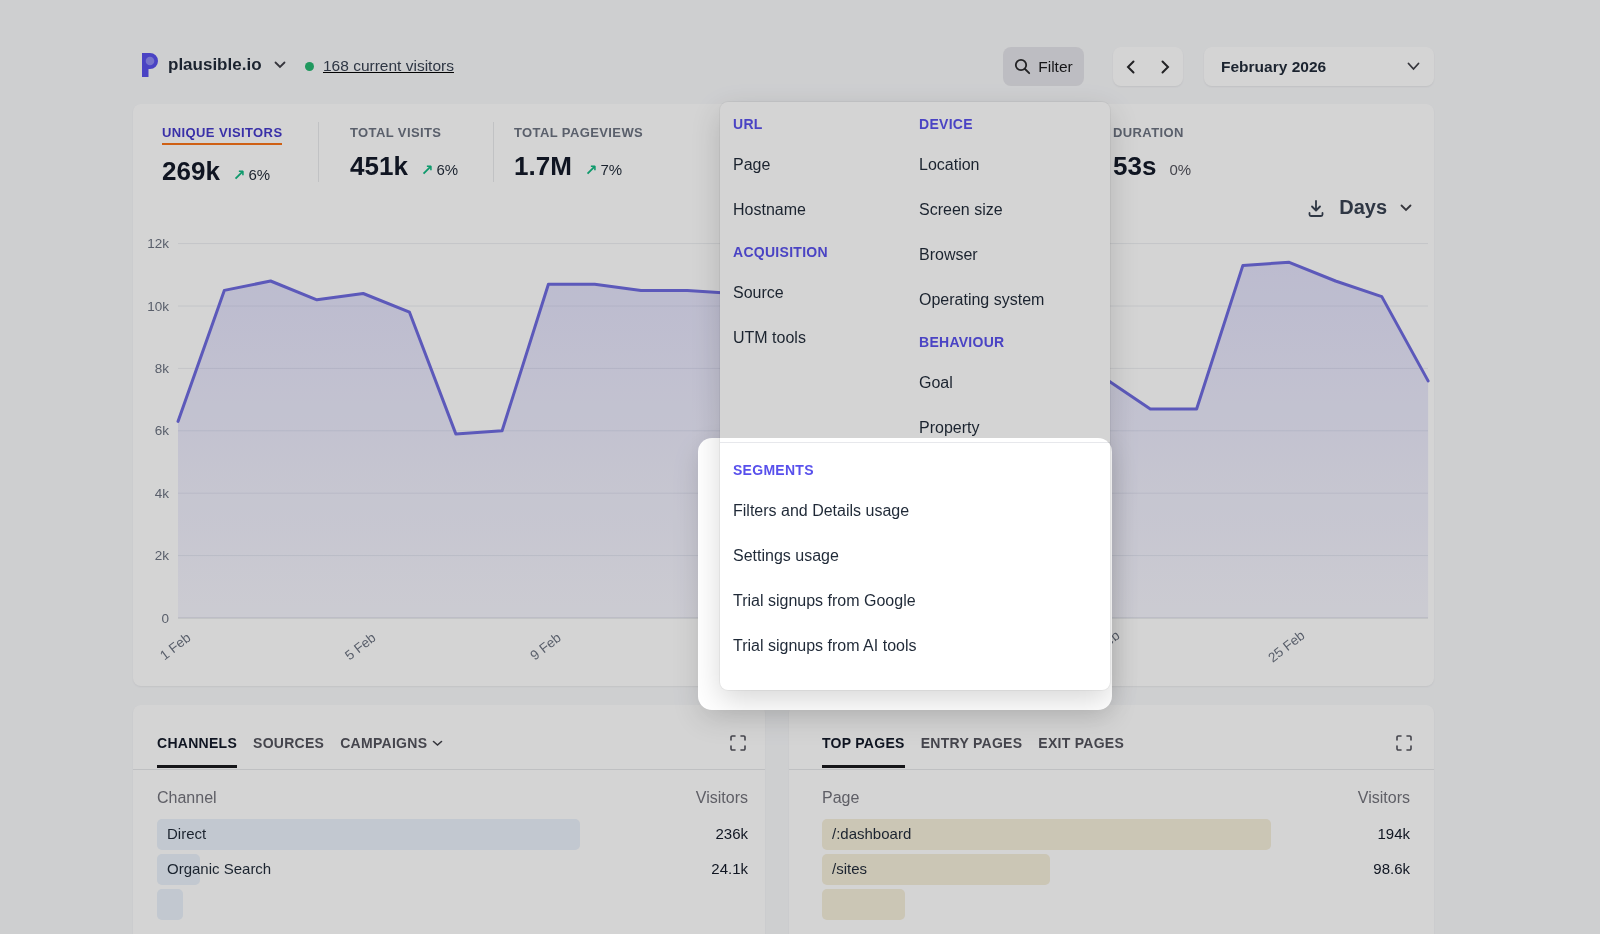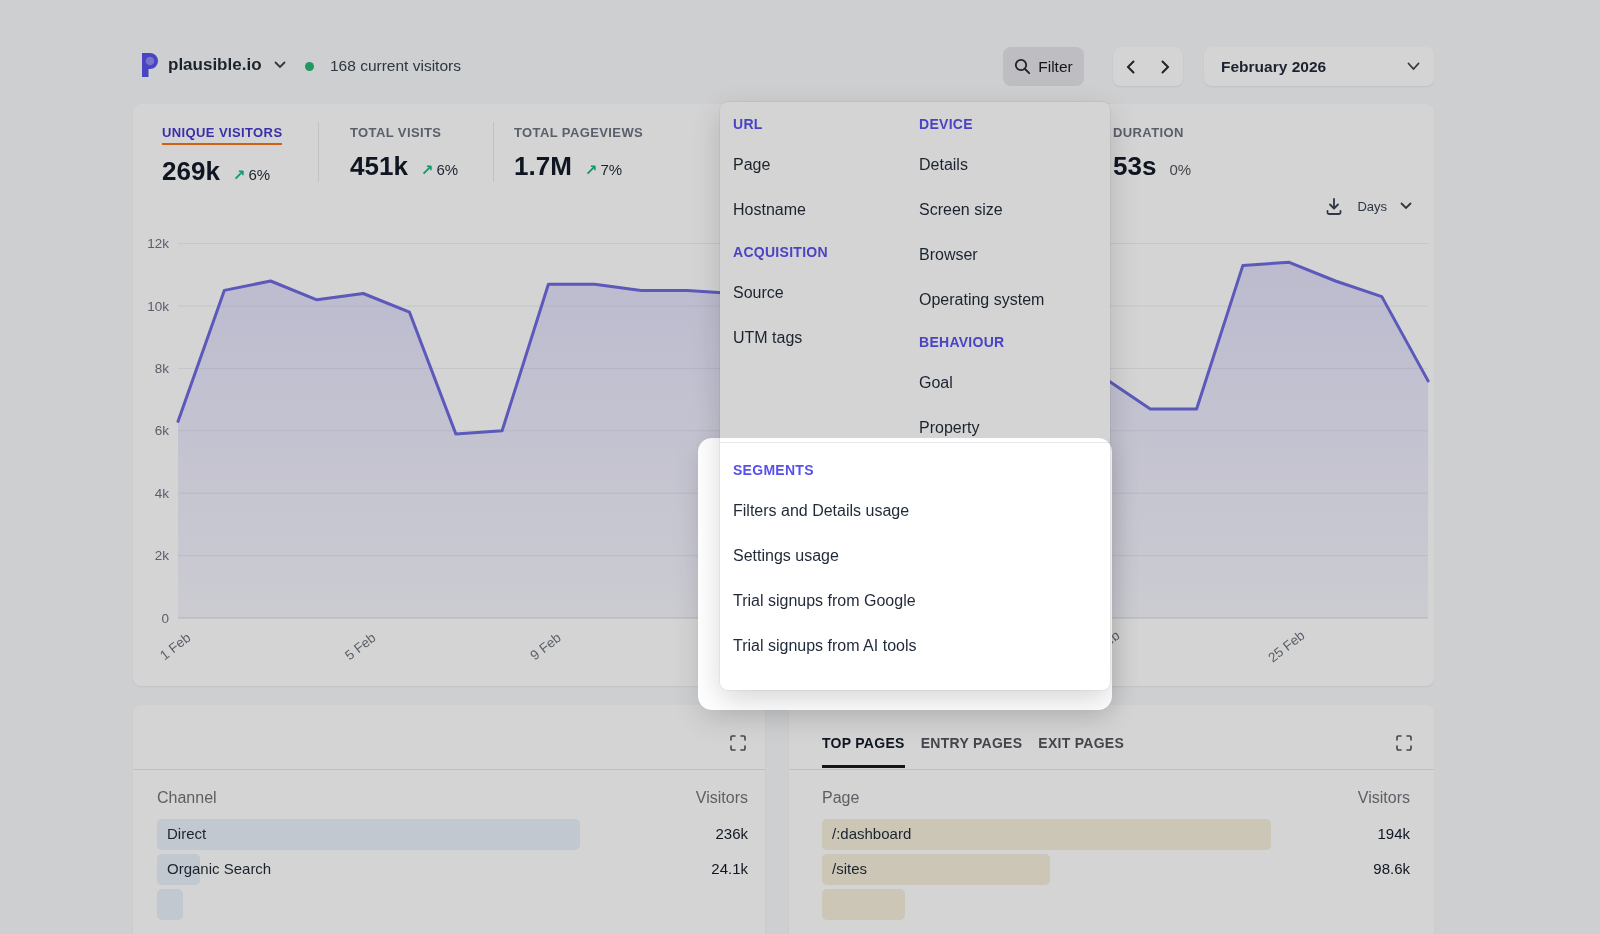--- a/index.html
+++ b/index.html
@@ -8,21 +8,21 @@
     background:#f8f9fb;
     font-family:"Liberation Sans","DejaVu Sans",sans-serif;
     -webkit-font-smoothing:antialiased;
   }
   
   .hdr{position:absolute;left:133px;top:44px;right:166px;height:46px;}
   .brand{position:absolute;left:7px;top:8px;display:flex;align-items:center;gap:8px;}
   .brand .logo{width:20px;height:26px;display:block;}
   .brand .name{font-size:17px;font-weight:700;color:#1f2937;}
   .brand .chev{margin-left:4px;}
-  .curvis{position:absolute;left:172px;top:13px;display:flex;align-items:center;gap:16px;}
+  .curvis{position:absolute;left:172px;top:13px;display:flex;align-items:center;gap:9px;text-decoration:underline;}
   .dot{width:9px;height:9px;border-radius:50%;background:#25b770;}
   .curvis .txt{font-size:15.5px;color:#374151;}
   .filter-btn{position:absolute;left:870px;top:3px;width:81px;height:39px;background:#e4e4e9;
     border-radius:8px;display:flex;align-items:center;justify-content:center;gap:7px;cursor:pointer;}
   .filter-btn span{font-size:15.5px;color:#18181b;}
   .nav-box{position:absolute;left:980px;top:3px;width:70px;height:39px;background:#fff;border-radius:8px;
     box-shadow:0 1px 2px rgba(0,0,0,.07);display:flex;align-items:center;}
   .nav-box .half{flex:1;display:flex;align-items:center;justify-content:center;height:100%;cursor:pointer;}
   .date-box{position:absolute;left:1071px;top:3px;width:230px;height:39px;background:#fff;border-radius:8px;
     box-shadow:0 1px 2px rgba(0,0,0,.07);display:flex;align-items:center;cursor:pointer;}
@@ -37,21 +37,21 @@
   .stat{position:absolute;top:21px;}
   .stat .slabel{font-size:13px;font-weight:700;letter-spacing:.03em;color:#6b7280;white-space:nowrap;}
   .stat.active .slabel{color:#4338ca;border-bottom:2px solid #f97316;padding-bottom:3px;}
   .stat .vrow{display:flex;align-items:baseline;margin-top:11px;}
   .stat .sval{font-size:26px;font-weight:700;color:#111827;}
   .stat .schange{margin-left:13px;font-size:15px;color:#1f2937;display:flex;align-items:baseline;gap:3px;}
   .stat .up-arrow{color:#10b981;font-weight:700;font-size:15px;}
   .stat.flat .schange{color:#52525b;}
   .vdiv{position:absolute;top:18px;width:1px;height:60px;background:#e8e9ec;}
   .interval{position:absolute;right:22px;top:92px;display:flex;align-items:center;gap:13px;cursor:pointer;}
-  .interval .ilabel{font-size:13px;color:#374151;}
+  .interval .ilabel{font-size:20px;color:#374151;font-weight:bold;}
   
   #filter-menu{position:absolute;left:720px;top:102px;width:390px;height:588px;background:#fff;border-radius:8px;
     box-shadow:0 10px 30px rgba(0,0,0,.16),0 0 0 1px rgba(0,0,0,.04);z-index:10;}
   .fm-cols{display:flex;padding:14px 0 0 13px;}
   .fm-col1{width:186px;}
   .fm-col2{flex:1;}
   .fm-title{font-size:14px;font-weight:700;letter-spacing:.02em;color:#5850ec;line-height:17px;margin-top:24px;cursor:default;}
   .fm-title:first-child{margin-top:0;}
   .fm-item{font-size:16px;color:#1f2937;line-height:20px;margin-top:25px;cursor:pointer;}
   .fm-title + .fm-item{margin-top:22px;}
@@ -234,44 +234,54 @@
 <div id="spot-bg"></div>
 
 <div id="filter-menu">
   <div class="fm-cols">
     <div class="fm-col1" id="fm-col-left">
         <div class="fm-title">URL</div>
         <div class="fm-item">Page</div>
         <div class="fm-item">Hostname</div>
         <div class="fm-title">ACQUISITION</div>
         <div class="fm-item">Source</div>
-        <div class="fm-item">UTM tags</div>
+        <div class="fm-item">UTM tools</div>
       </div>
     <div class="fm-col2" id="fm-col-right">
         <div class="fm-title">DEVICE</div>
-        <div class="fm-item">Details</div>
+        <div class="fm-item">Location</div>
         <div class="fm-item">Screen size</div>
         <div class="fm-item">Browser</div>
         <div class="fm-item">Operating system</div>
         <div class="fm-title">BEHAVIOUR</div>
         <div class="fm-item">Goal</div>
         <div class="fm-item">Property</div>
       </div>
   </div>
   <div class="fm-div"></div>
   <div id="segments-block">
     <div class="fm-title">SEGMENTS</div>
   <div class="fm-item">Filters and Details usage</div>
       <div class="fm-item">Settings usage</div>
       <div class="fm-item">Trial signups from Google</div>
       <div class="fm-item">Trial signups from AI tools</div>
     </div>
 </div>
 
 <div class="card" id="channels-card">
+  <div class="card-tabs">
+    <span class="tab active">CHANNELS</span>
+    <span class="tab">SOURCES</span>
+    <span class="tab">
+        <span>CAMPAIGNS</span>
+        <svg class="icon" width="11" height="7" viewBox="0 0 11 7">
+          <path d="M1.5 1.5 5.5 5l4-3.5" fill="none" stroke="#3f3f46" stroke-width="1.6" stroke-linecap="round"></path>
+        </svg>
+      </span>
+  </div>
   <span class="expand">
     <svg class="icon" width="16" height="16" viewBox="0 0 16 16" fill="none" stroke="#52525b" stroke-width="1.6" stroke-linecap="round">
         <path d="M1 5V2.2A1.2 1.2 0 0 1 2.2 1H5M11 1h2.8A1.2 1.2 0 0 1 15 2.2V5M15 11v2.8a1.2 1.2 0 0 1-1.2 1.2H11M5 15H2.2A1.2 1.2 0 0 1 1 13.8V11"></path>
       </svg>
   </span>
   <div class="tabs-rule"></div>
   <div class="thead left-h">Channel</div>
   <div class="thead right-h">Visitors</div>
   <div class="trows" id="channels-rows">
       <div class="t-row">

